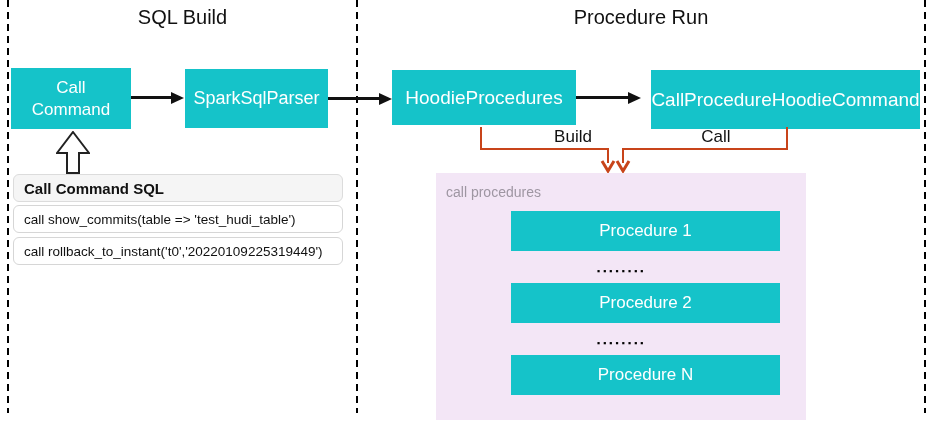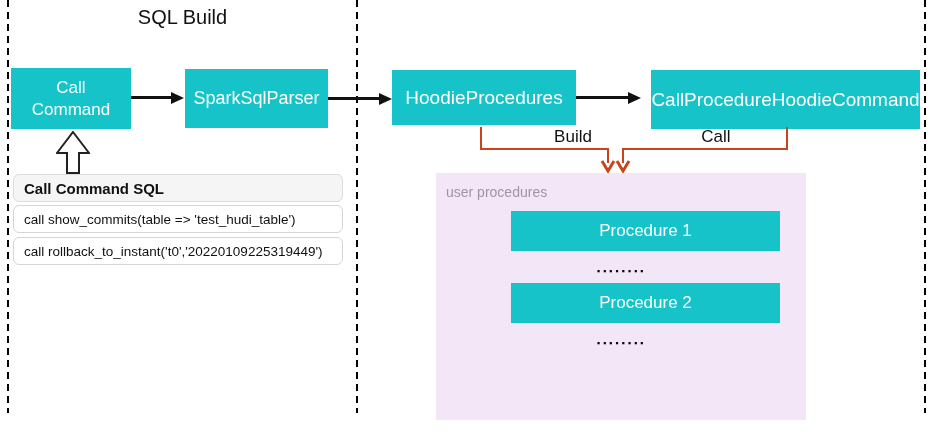--- a/index.html
+++ b/index.html
@@ -47,20 +47,21 @@
 </head>
 <body>
 
 <div class="canvas">
 
   <div class="dashline" style="left:7px"></div>
   <div class="dashline" style="left:356px"></div>
   <div class="dashline" style="left:924px"></div>
 
   <div class="section-title" style="left:8px;width:349px">SQL Build</div>
+  <div class="section-title" style="left:357px;width:568px">Procedure Run</div>
 
   <div class="node" style="left:11px;top:68px;width:120px;height:61px;font-size:17px;padding:0 18px;box-sizing:border-box">Call Command</div>
   <div class="node" style="left:185px;top:69px;width:143px;height:59px;font-size:18px">SparkSqlParser</div>
 
   <div class="node" style="left:392px;top:70px;width:184px;height:55px;font-size:19px">HoodieProcedures</div>
   <div class="node" style="left:651px;top:70px;width:269px;height:59px;font-size:19px">CallProcedureHoodieCommand</div>
 
   <div class="hline" style="left:131px;top:96px;width:41px"></div>
   <div class="arrowhead-right" style="left:171px;top:92px"></div>
 
@@ -90,20 +91,21 @@
     <polyline points="2,2 8,12 14,2" fill="none" stroke="#C8441A" stroke-width="3"></polyline>
   </svg>
   <svg class="svg-abs" style="left:615px;top:159px" width="16" height="14" viewBox="0 0 16 14">
     <polyline points="2,2 8,12 14,2" fill="none" stroke="#C8441A" stroke-width="3"></polyline>
   </svg>
 
   <div class="conn-label" style="left:540px;top:127px;width:66px">Build</div>
   <div class="conn-label" style="left:688px;top:127px;width:56px">Call</div>
 
   <div class="pink-panel"></div>
-  <div class="pink-panel-label">user procedures</div>
+  <div class="pink-panel-label">call procedures</div>
 
   <div class="node proc-node" style="top:211px">Procedure 1</div>
   <div class="dots" style="top:264px">▪▪▪▪▪▪▪▪</div>
   <div class="node proc-node" style="top:283px">Procedure 2</div>
   <div class="dots" style="top:336px">▪▪▪▪▪▪▪▪</div>
+  <div class="node proc-node" style="top:355px">Procedure N</div>
 
 </div>
 
 </body></html>

